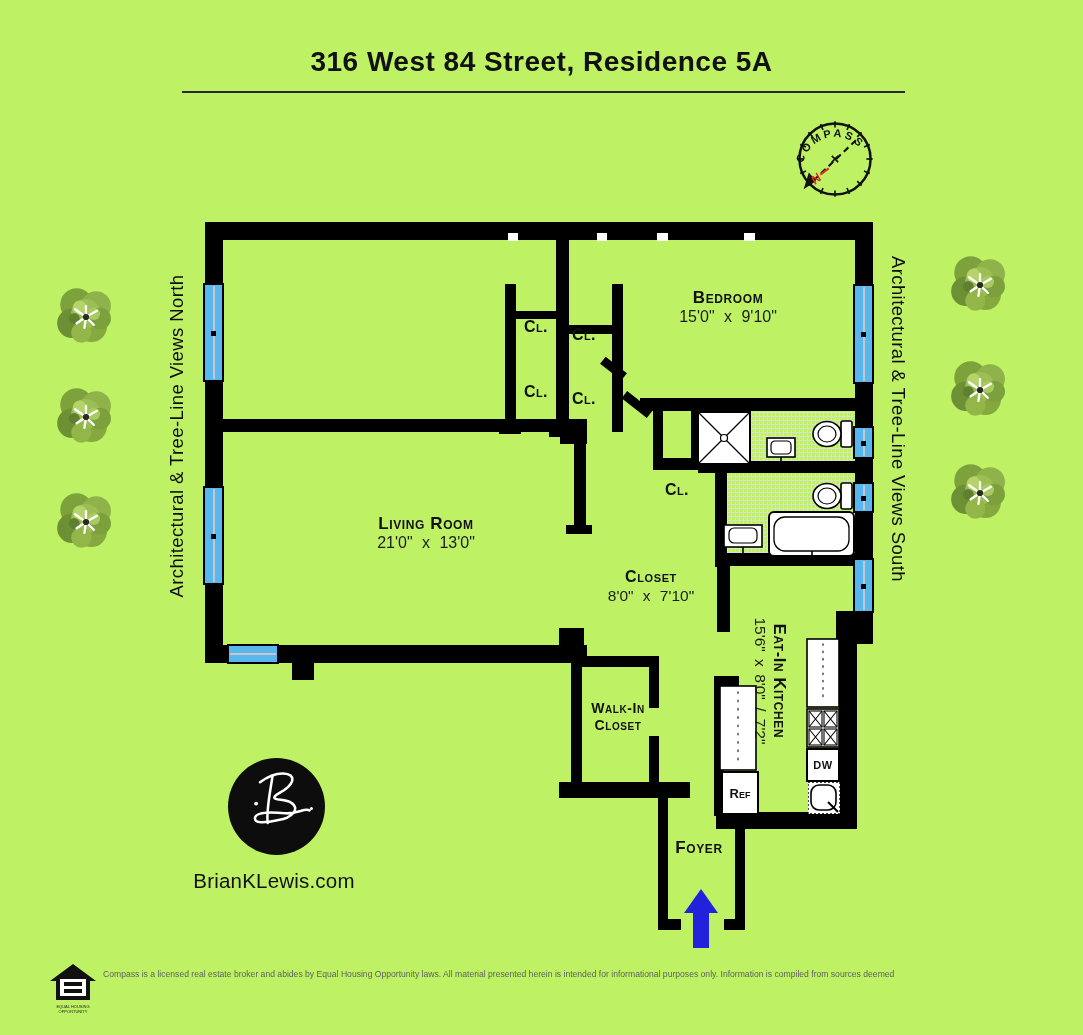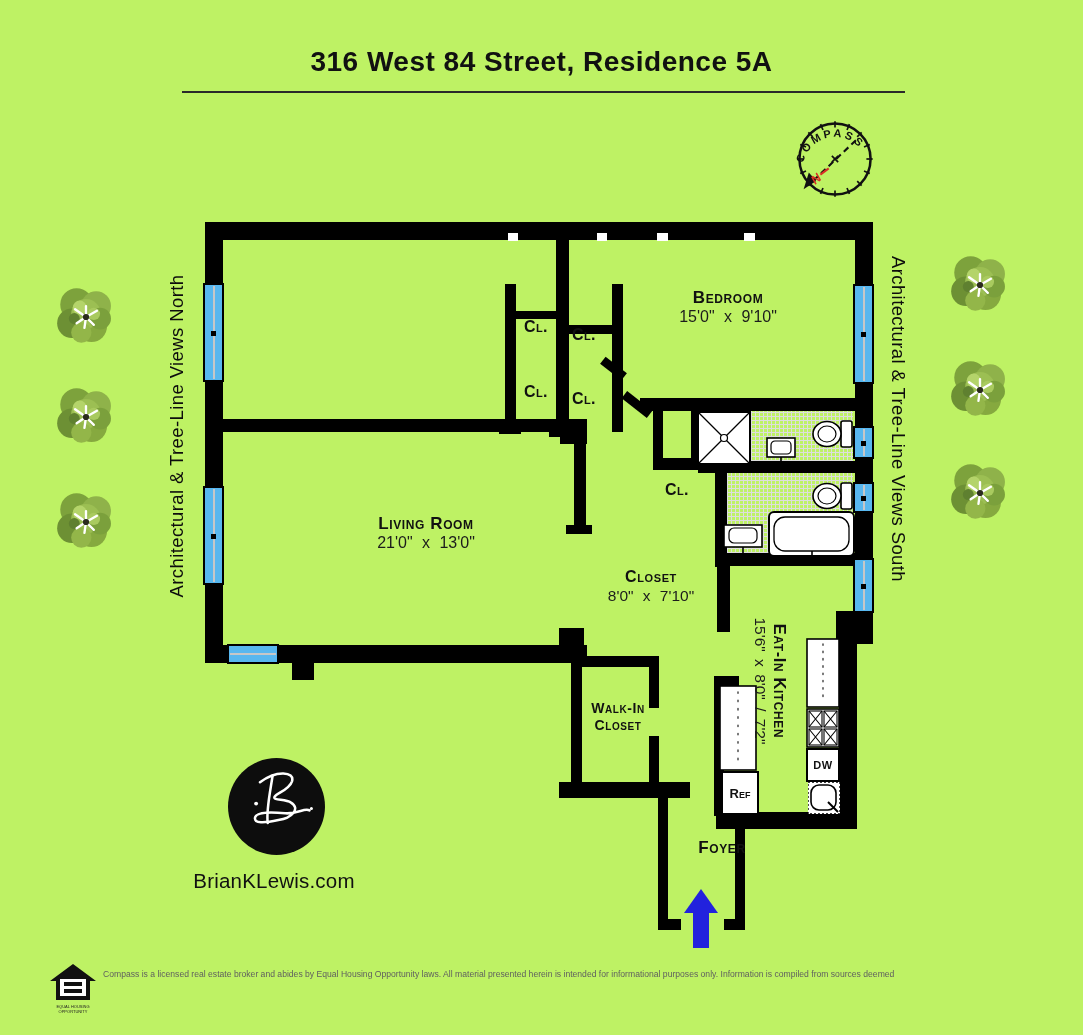--- a/index.html
+++ b/index.html
@@ -298,21 +298,21 @@
     <span class="rname" style="font-size:16px">Closet</span>
     <span class="rdims" style="font-size:15.5px">8'0" x 7'10"</span>
   </div>
   <div class="kitchen-label">
     <span class="rname">Eat-In Kitchen</span>
     <span class="rdims">15'6" x 8'0" / 7'2"</span>
   </div>
   <div class="wic-label">
     <span class="rname">Walk-In Closet</span>
   </div>
-  <div class="rlab" style="left:722px;top:838px">
+  <div class="rlab" style="left:699px;top:838px">
     <span class="rname">Foyer</span>
   </div>
 
   <div class="cl" style="left:536px;top:279px">Cl.</div>
   <div class="cl" style="left:584px;top:287px">Cl.</div>
   <div class="cl" style="left:536px;top:344px">Cl.</div>
   <div class="cl" style="left:584px;top:351px">Cl.</div>
   <div class="cl" style="left:677px;top:442px">Cl.</div>
 
   <div class="arrow-head"></div>

